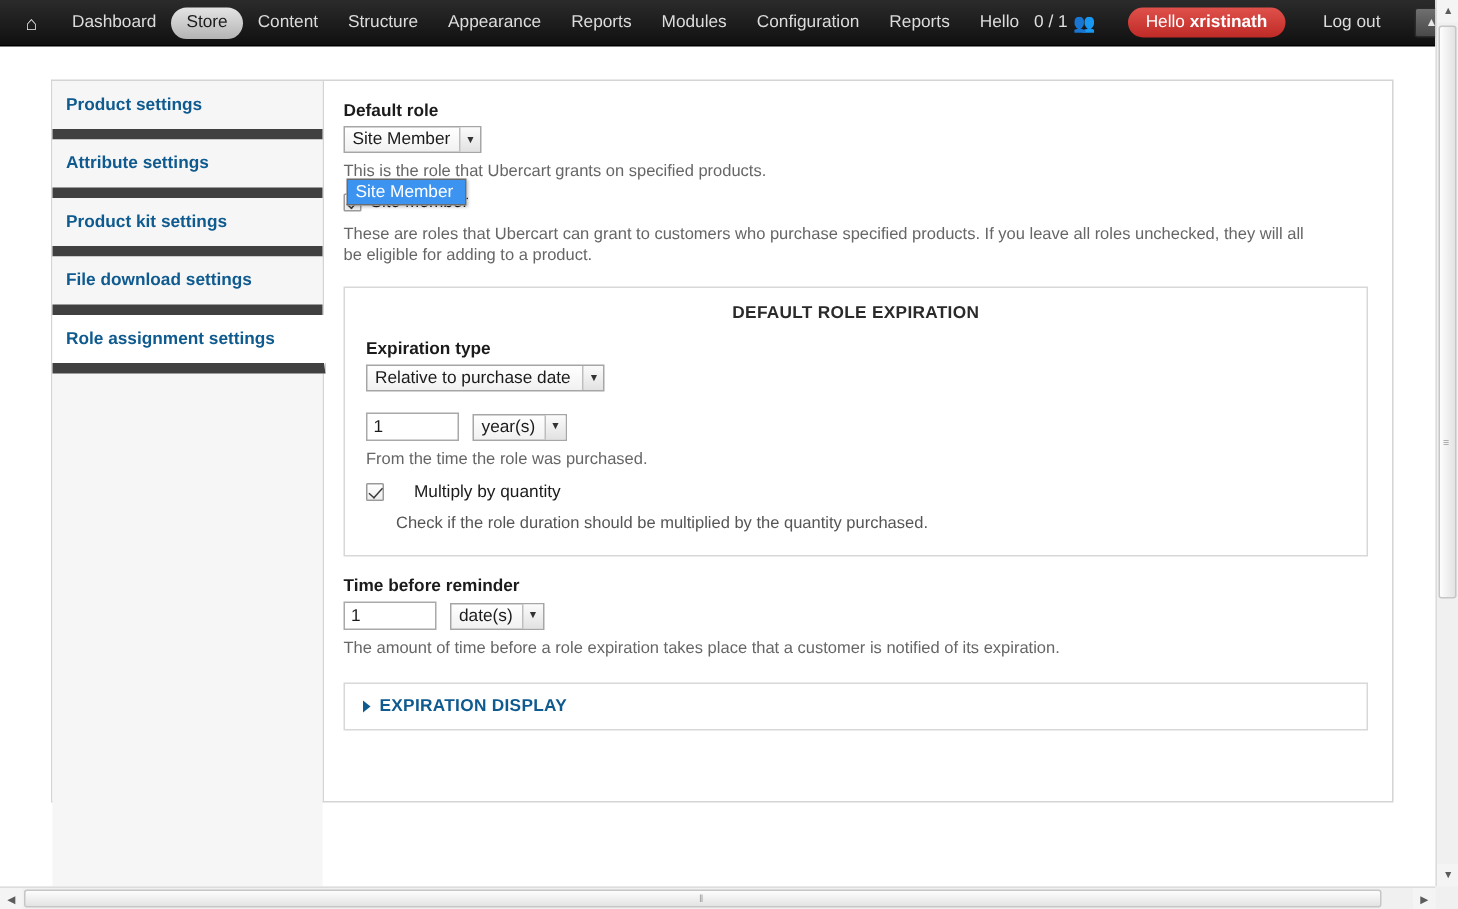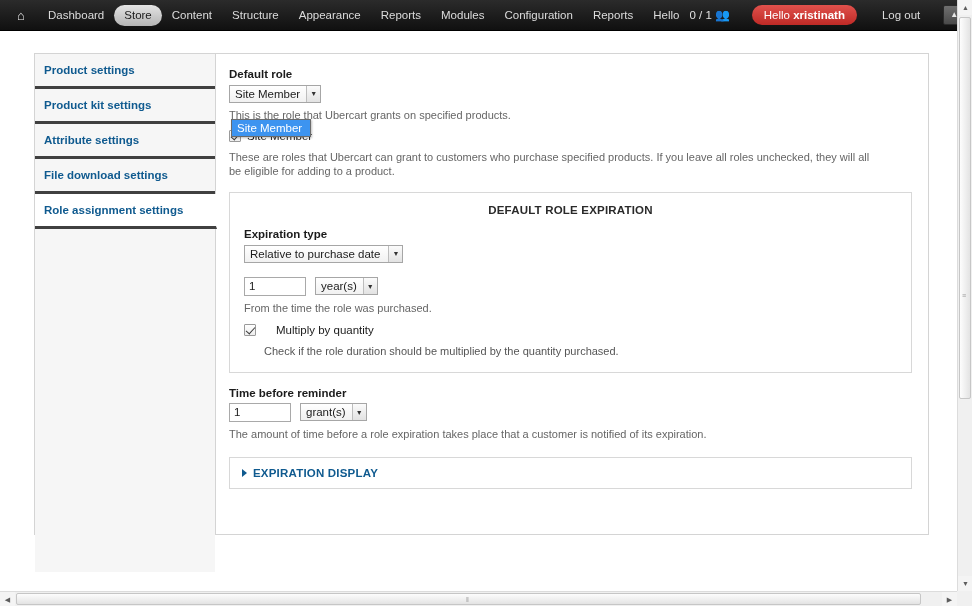--- a/index.html
+++ b/index.html
@@ -178,21 +178,21 @@
     width: 181px;
     border-right: 1px solid #d4d4d4;
     background: #f8f8f8;
     flex-shrink: 0;
   }
   .vtab {
     padding: 10px 10px 10px 9px;
     font-size: 11.5px;
     font-weight: bold;
     color: #0f5a8f;
-    border-bottom: 3px solid #404040;
+    border-bottom: 7px solid #404040;
     background: #f6f6f6;
     position: relative;
     white-space: nowrap;
   }
   .vtab.active {
     background: #ffffff;
     border-right: 1px solid #ffffff;
     width: 182px;
     z-index: 3;
   }
@@ -453,24 +453,24 @@
 
 
     <div class="content-wrap">
       <div class="panel">
 
         <div class="vtabs">
           <div class="vtab">
             <span>Product settings</span>
           </div>
           <div class="vtab">
+            <span>Attribute settings</span>
+          </div>
+          <div class="vtab">
             <span>Product kit settings</span>
-          </div>
-          <div class="vtab">
-            <span>Attribute settings</span>
           </div>
           <div class="vtab">
             <span>File download settings</span>
           </div>
           <div class="vtab active">
             <span>Role assignment settings</span>
           </div>
           <div class="vtabs-filler"></div>
         </div>
 
@@ -516,21 +516,21 @@
               <span class="cb checked"></span>
               <span class="cb-label">Multiply by quantity</span>
             </div>
             <div class="indent-desc">Check if the role duration should be multiplied by the quantity purchased.</div>
           </div>
 
           <div class="field-label" style="margin-top:14px;">Time before reminder</div>
           <div style="display:flex;align-items:center;gap:9px;">
             <input class="txt" type="text" value="1" style="">
             <span class="sel">
-              <span class="sel-text">grant(s)</span>
+              <span class="sel-text">date(s)</span>
               <span class="sel-arrow">▼</span>
             </span>
           </div>
           <div class="description">The amount of time before a role expiration takes place that a customer is notified of its expiration.</div>
 
           <div class="fieldset collapsed">
             <div class="fieldset-legend link">
               <span class="tri"></span>
               <span>EXPIRATION DISPLAY</span>
             </div>

